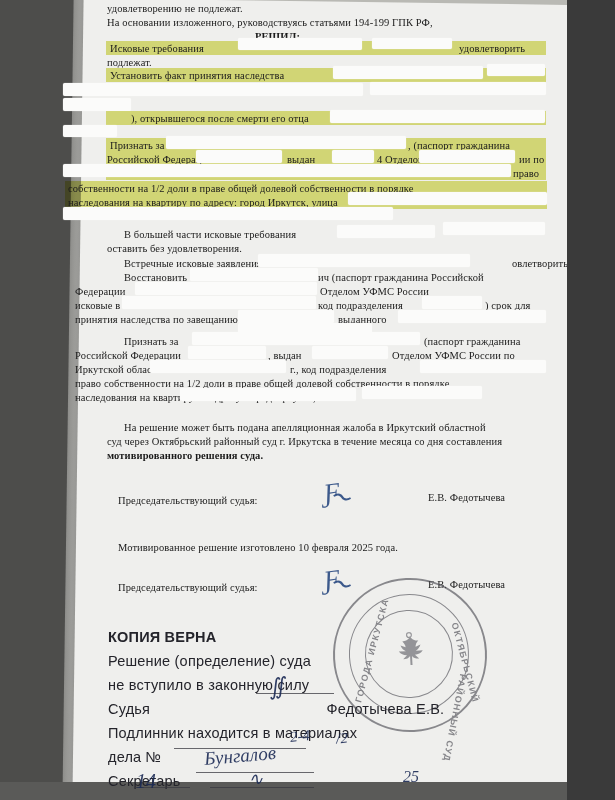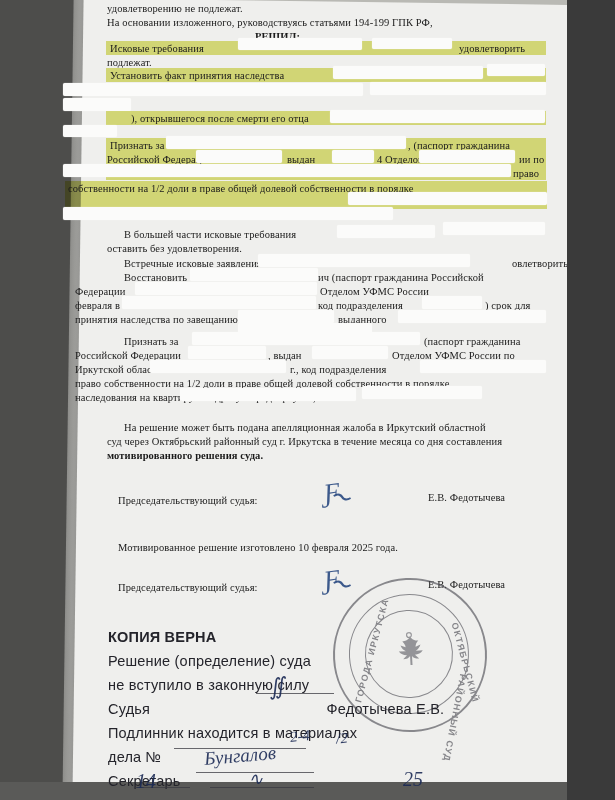--- a/index.html
+++ b/index.html
@@ -239,41 +239,42 @@
     <div class="wo" style="left:332px; top:150px; width:42px; height:13px;"></div>
     <div class="wo" style="left:419px; top:150px; width:96px; height:13px;"></div>
 
     <div class="hl" style="left:106px; top:166px; width:440px; height:14px;"></div>
     <div class="txt" style="left:513px; top:167px;">право</div>
     <div class="wo" style="left:63px; top:164px; width:448px; height:13px;"></div>
 
     <div class="hl" style="left:65px; top:181px; width:482px; height:14px;"></div>
     <div class="txt" style="left:68px; top:182px;">собственности на 1/2 доли в праве общей долевой собственности в порядке</div>
     <div class="hl" style="left:65px; top:195px; width:482px; height:14px;"></div>
+    <div class="txt" style="left:68px; top:196px;">наследования на квартиру по адресу: город Иркутск, улица</div>
     <div class="wo" style="left:348px; top:192px; width:199px; height:13px;"></div>
     <div class="wo" style="left:63px; top:207px; width:330px; height:13px;"></div>
 
     <div class="txt" style="left:124px; top:228px;">В большей части исковые требования</div>
     <div class="wo" style="left:337px; top:225px; width:98px; height:13px;"></div>
     <div class="wo" style="left:443px; top:222px; width:102px; height:13px;"></div>
     <div class="txt" style="left:107px; top:242px;">оставить без удовлетворения.</div>
 
     <div class="txt" style="left:124px; top:257px;">Встречные исковые заявления</div>
     <div class="txt" style="left:468px; top:257px;margin-left:44px;">овлетворить.</div>
     <div class="wo" style="left:258px; top:254px; width:212px; height:13px;"></div>
 
     <div class="txt" style="left:124px; top:271px;">Восстановить</div>
     <div class="txt" style="left:318px; top:271px;">ич (паспорт гражданина Российской</div>
     <div class="wo" style="left:190px; top:268px; width:128px; height:13px;"></div>
 
     <div class="txt" style="left:75px; top:285px;">Федерации</div>
     <div class="txt" style="left:320px; top:285px;">Отделом УФМС России</div>
     <div class="wo" style="left:135px; top:282px; width:182px; height:13px;"></div>
 
-    <div class="txt" style="left:75px; top:299px;">февраля в</div>
+    <div class="txt" style="left:75px; top:299px;">исковые в</div>
     <div class="txt" style="left:318px; top:299px;">код подразделения</div>
     <div class="txt" style="left:485px; top:299px;">) срок для</div>
     <div class="wo" style="left:122px; top:296px; width:194px; height:13px;"></div>
     <div class="wo" style="left:422px; top:296px; width:60px; height:13px;"></div>
 
     <div class="txt" style="left:75px; top:313px;">принятия наследства по завещанию от</div>
     <div class="txt" style="left:338px; top:313px;">выданного</div>
     <div class="wo" style="left:238px; top:310px; width:96px; height:13px;"></div>
     <div class="wo" style="left:398px; top:310px; width:148px; height:13px;"></div>
     <div class="wo" style="left:238px; top:323px; width:134px; height:13px;"></div>
@@ -365,16 +366,16 @@
     <div class="hand" style="left:290px; top:728px; font-size:15px; transform:rotate(-6deg);">2-4</div>
     <div class="hand" style="left:336px; top:730px; font-size:15px; transform:rotate(-6deg);">/2</div>
 
     <div class="rule" style="left:196px; top:772px; width:118px;"></div>
     <div class="hand" style="left:204px; top:745px; font-size:19px; transform:rotate(-5deg);">Бунгалов</div>
 
     <div class="rule" style="left:134px; top:787px; width:56px;"></div>
     <div class="rule" style="left:210px; top:787px; width:104px;"></div>
     <div class="hand" style="left:136px; top:770px; font-size:20px;">14</div>
     <div class="hand" style="left:248px; top:768px; font-size:18px; transform:rotate(-4deg);">∿</div>
-    <div class="hand" style="left:403px; top:768px; font-size:20px;">25</div>
+    <div class="hand" style="left:403px; top:768px; font-size:16px;">25</div>
 
   </div>
 </div>
 
 </body></html>

